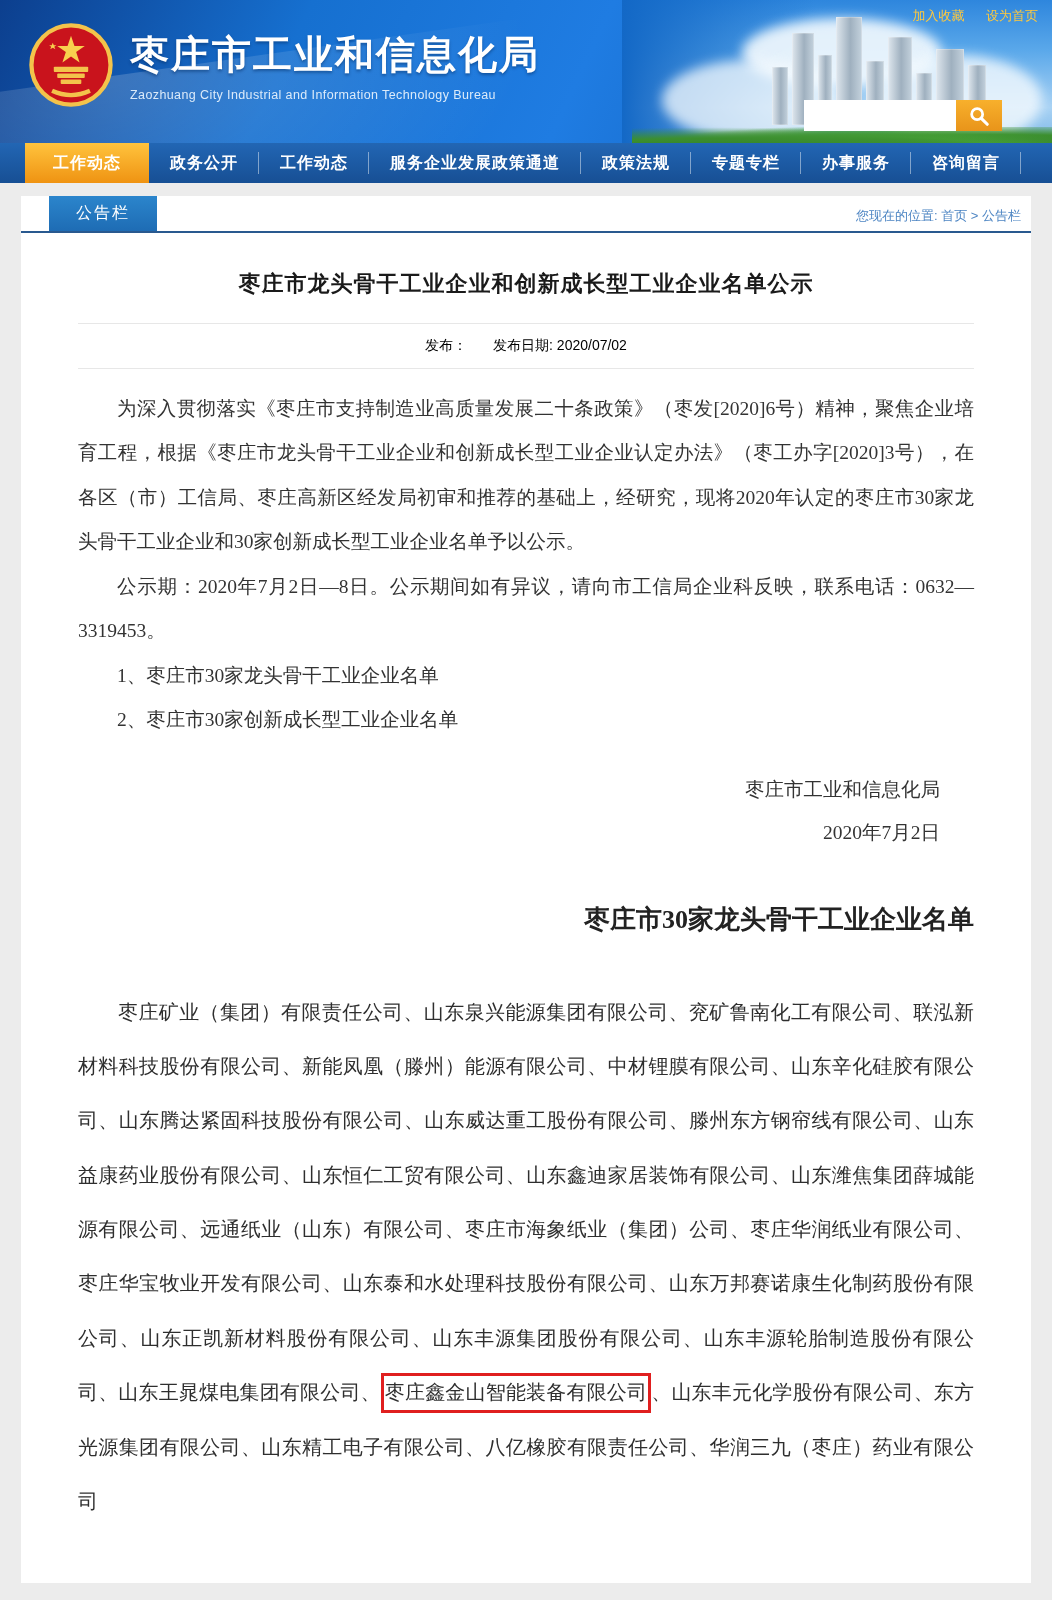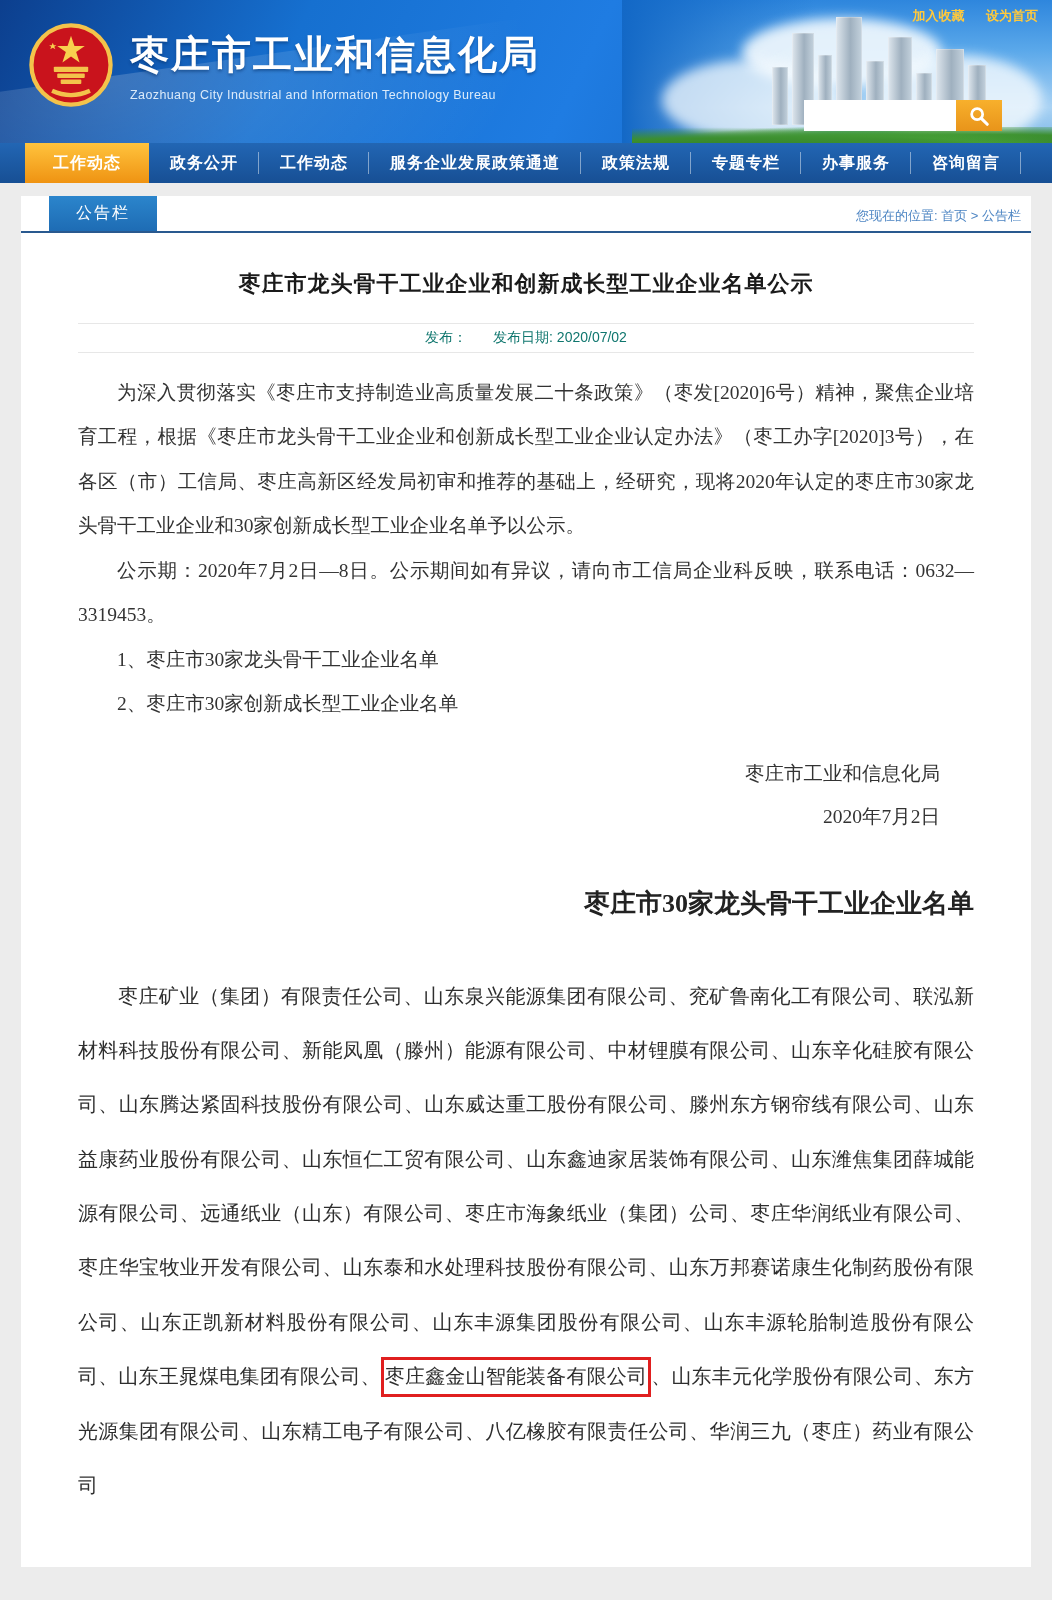--- a/index.html
+++ b/index.html
@@ -21,21 +21,21 @@
   .cloud.c2 { left:40px;  top:60px; width:180px; height:80px; opacity:.75; }
   .cloud.c3 { left:250px; top:55px; width:170px; height:90px; opacity:.8; }
   .buildings { position:absolute; left:150px; bottom:18px; width:260px; height:110px; display:flex; align-items:flex-end; gap:4px; }
   .bld { background:linear-gradient(90deg,#dfe7ee,#9fb0bf 55%,#c4d2dd); box-shadow:inset 0 0 0 1px rgba(255,255,255,.25); }
   .greens { position:absolute; right:0; bottom:-10px; width:420px; height:26px;
     background:radial-gradient(ellipse at 20% 100%,#2f7a28 0%,#3c8f2f 40%,transparent 70%),
                radial-gradient(ellipse at 55% 100%,#2f7a28 0%,#47a238 45%,transparent 75%),
                radial-gradient(ellipse at 85% 100%,#2b6f24 0%,#3c8f2f 50%,transparent 80%); }
 
   .toplinks { position:absolute; top:7px; right:14px; font-size:13px; color:#ffc93c; z-index:5; }
-  .toplinks a { color:#ffc93c; text-decoration:none; margin-left:18px; font-weight:bold; }
+  .toplinks a { color:#ffc93c; text-decoration:none; margin-left:18px; font-weight:normal; }
 
   .brand { position:absolute; left:28px; top:22px; display:flex; align-items:flex-start; z-index:4; }
   .emblem { width:86px; height:86px; }
   .brand-text { margin-left:16px; padding-top:6px; }
   .brand-title { color:#fff; font-size:39px; font-weight:bold; letter-spacing:2px;
     text-shadow:0 2px 3px rgba(0,40,90,.45); font-family:"Liberation Sans","DejaVu Sans",sans-serif; }
   .brand-sub { color:#dcebfa; font-size:12.5px; margin-top:6px; letter-spacing:.4px; }
 
   .search { position:absolute; right:50px; top:100px; display:flex; z-index:6; }
   .search input { width:152px; height:31px; border:none; outline:none; background:#fff; padding:0 8px; font-size:14px; }
@@ -56,21 +56,21 @@
   .section-header { display:flex; justify-content:space-between; align-items:flex-end;
     border-bottom:2px solid #29598f; padding-left:28px; }
   .section-tab { background:linear-gradient(180deg,#2b85cc,#1e6cb4); color:#fff; font-size:16px;
     padding:7px 27px; letter-spacing:2px; cursor:pointer; }
   .breadcrumb { font-size:13px; color:#4d85c3; padding:0 10px 6px 0;margin-left:24px; }
 
   .article { padding:0 57px; font-family:"Liberation Serif","DejaVu Serif",serif; color:#333; }
   .article-title { text-align:center; font-size:22px; font-weight:bold; color:#1a1a1a;
     margin-top:36px; font-family:Liberation Serif, serif; letter-spacing:1px; }
   .article-meta { margin-top:24px; border-top:1px solid #e7e7e7; border-bottom:1px solid #e7e7e7;
-    text-align:center; font-size:14px; color:#0f766e; padding:5px 0;
+    text-align:center; font-size:14px; color:#000000; padding:13px 0;
     font-family:"Liberation Sans","DejaVu Sans",sans-serif; }
   .article-meta .sep { display:inline-block; width:26px; }
 
   .body-text { margin-top:18px; font-size:19.5px; line-height:2.28; text-align:justify; }
   .body-text p.indent { text-indent:2em; }
   .att-line { text-indent:2em; }
 
   .signature { margin-top:26px; text-align:right; padding-right:34px; font-size:19.5px; line-height:2.2; }
 
   .list-title { margin-top:42px; text-align:right; font-size:26px; font-weight:bold; line-height:1.85; color:#222; }

